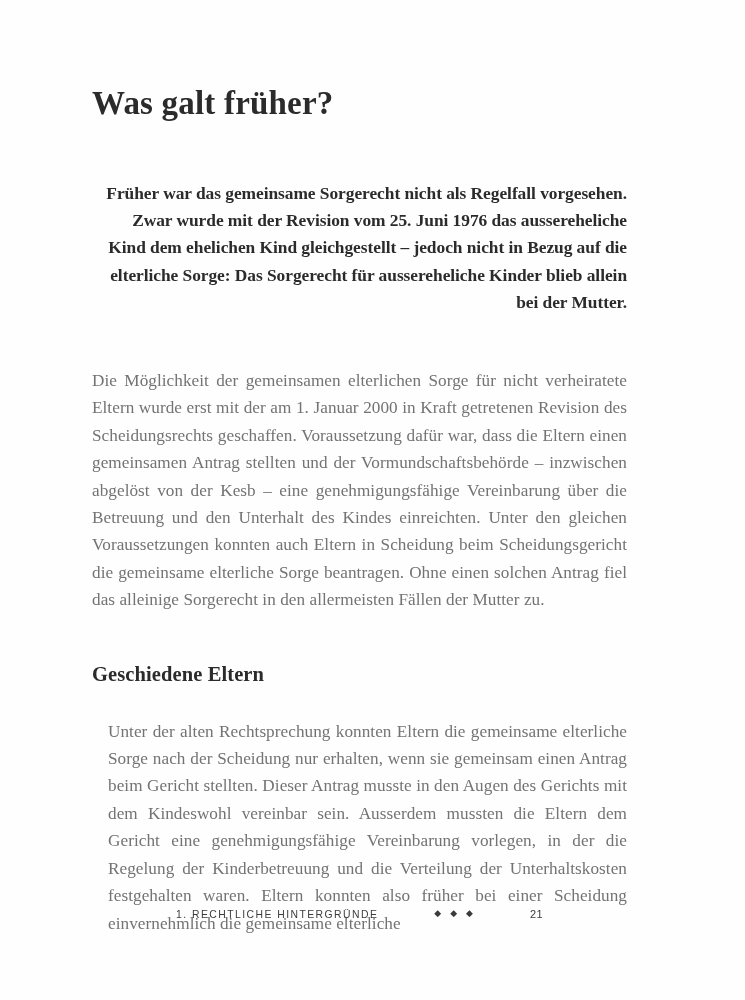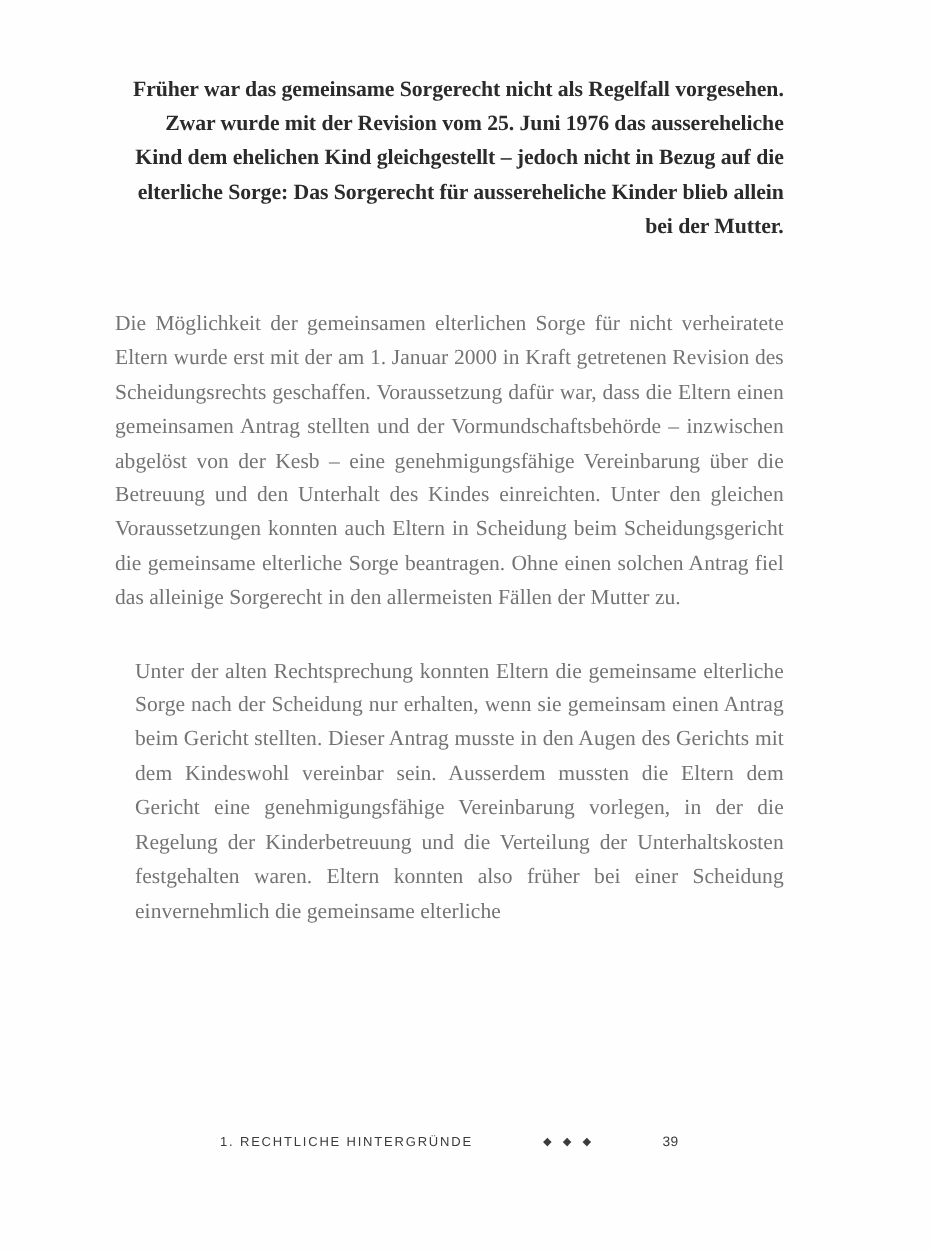--- a/index.html
+++ b/index.html
@@ -125,29 +125,31 @@
     color: #3b3b3b;
   }
 </style>
 </head>
 <body>
 
 <div class="page">
 
   <div class="content">
 
+    <h1 class="page-title">Was galt früher?</h1>
 
     <p class="lead-paragraph">Früher war das gemeinsame Sorgerecht nicht als Regelfall vorgesehen. Zwar wurde mit der Revision vom 25. Juni 1976 das ausserehe­liche Kind dem ehelichen Kind gleichgestellt – jedoch nicht in Bezug auf die elterliche Sorge: Das Sorgerecht für ausserehe­liche Kinder blieb allein bei der Mutter.</p>
 
     <p class="body-paragraph first-body">Die Möglichkeit der gemeinsamen elterlichen Sorge für nicht verheiratete Eltern wurde erst mit der am 1. Januar 2000 in Kraft getretenen Revision des Scheidungsrechts geschaffen. Voraussetzung dafür war, dass die Eltern einen gemeinsamen Antrag stellten und der Vormundschaftsbehörde – inzwischen abgelöst von der Kesb – eine genehmigungsfähige Vereinbarung über die Betreuung und den Unterhalt des Kindes einreichten. Unter den gleichen Voraussetzungen konnten auch Eltern in Scheidung beim Scheidungsgericht die gemeinsame elterliche Sorge beantragen. Ohne einen solchen Antrag fiel das alleinige Sorgerecht in den allermeisten Fällen der Mutter zu.</p>
 
+    <h2 class="section-heading">Geschiedene Eltern</h2>
 
     <p class="body-paragraph second-body">Unter der alten Rechtsprechung konnten Eltern die gemeinsame elterliche Sorge nach der Scheidung nur erhalten, wenn sie gemeinsam einen Antrag beim Gericht stellten. Dieser Antrag musste in den Augen des Gerichts mit dem Kindeswohl vereinbar sein. Ausserdem mussten die Eltern dem Gericht eine genehmigungsfähige Vereinbarung vorlegen, in der die Regelung der Kinderbetreuung und die Verteilung der Unterhaltskosten festgehalten waren. Eltern konnten also früher bei einer Scheidung einvernehmlich die gemeinsame elterliche</p>
 
   </div>
 
   <div class="page-footer">
     <span class="footer-section-label">1. RECHTLICHE HINTERGRÜNDE</span>
     <span class="footer-diamonds">◆ ◆ ◆</span>
-    <span class="footer-page-number">39</span>
+    <span class="footer-page-number">21</span>
   </div>
 
 </div>
 
 </body></html>

